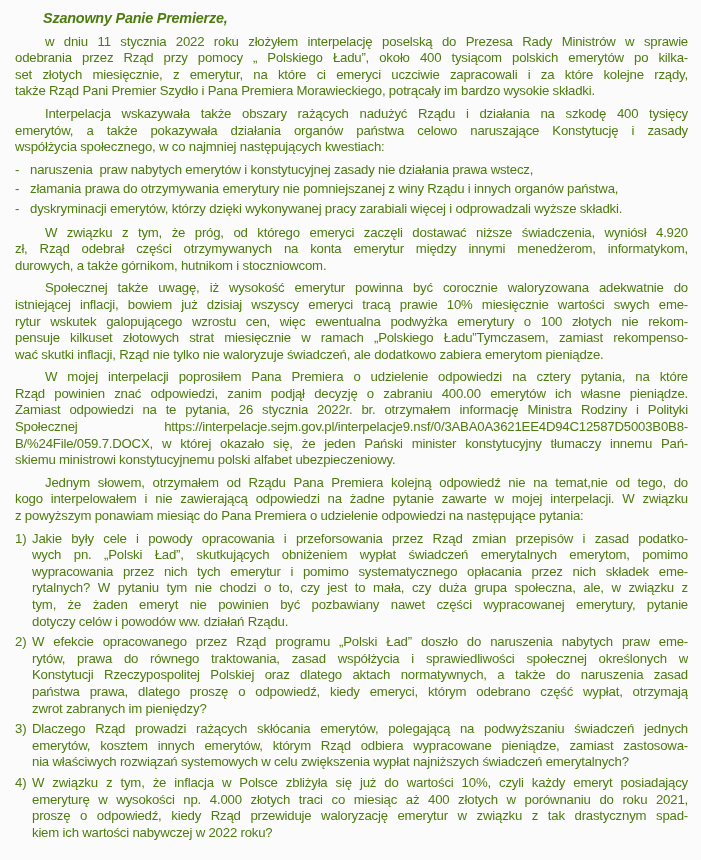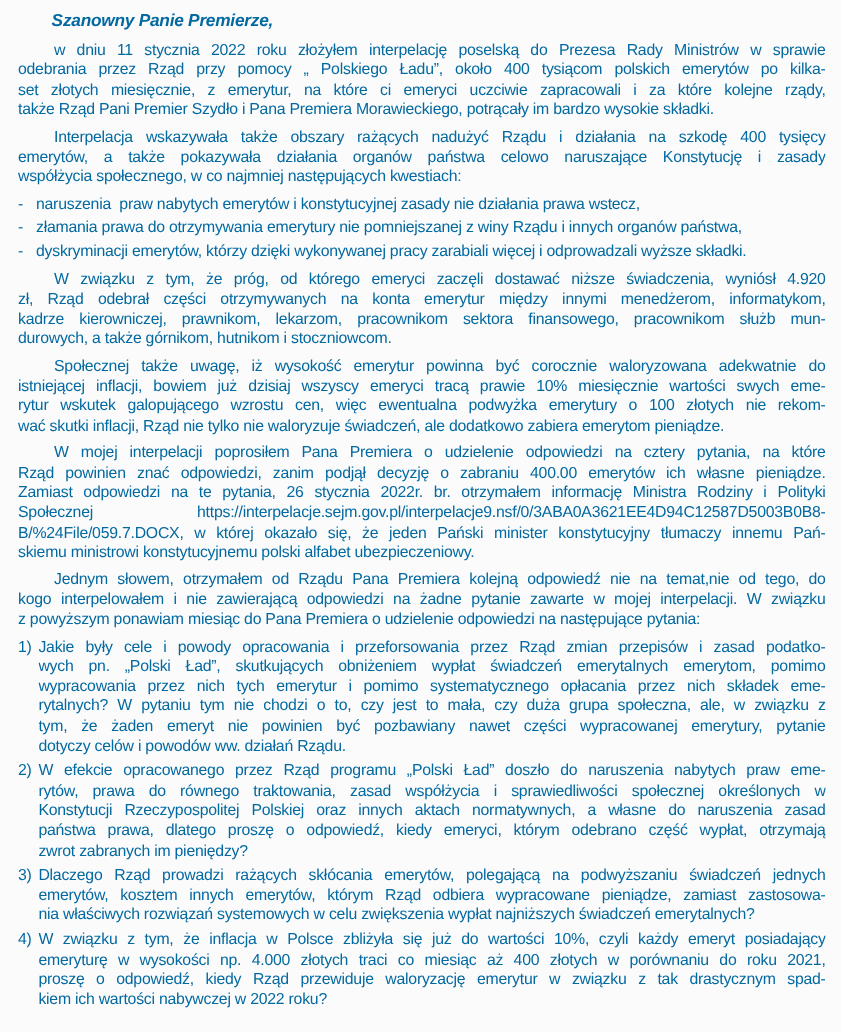--- a/index.html
+++ b/index.html
@@ -37,21 +37,21 @@
   .num-list  { margin: 0; }
   .li { display: flex; margin: 0 0 3px 0; }
   .num-list .li { margin-bottom: 4px; }
   .li .marker { flex: 0 0 17px; }
   .dash-list .li .marker { flex-basis: 15px; }
   .li .li-body { flex: 1 1 auto; min-width: 0; }
 </style>
 </head>
 <body style="background: rgb(251, 251, 251);">
 
-<div class="page" style="color: #0369a1;">
+<div class="page" style="color: #4d7c0f;">
   <div class="salutation">Szanowny Panie Premierze,</div>
   <div id="doc-body">
       <div class="para">
         <div class="jline indent">w dniu 11 stycznia 2022 roku złożyłem interpelację poselską do Prezesa Rady Ministrów w sprawie</div>
         <div class="jline">odebrania przez Rząd przy pomocy „ Polskiego Ładu”, około 400 tysiącom polskich emerytów po kilka-</div>
         <div class="jline">set złotych miesięcznie, z emerytur, na które ci emeryci uczciwie zapracowali i za które kolejne rządy,</div>
         <div class="jline last">także Rząd Pani Premier Szydło i Pana Premiera Morawieckiego, potrącały im bardzo wysokie składki.</div>
       </div>
       <div class="para">
         <div class="jline indent">Interpelacja wskazywała także obszary rażących nadużyć Rządu i działania na szkodę 400 tysięcy</div>
@@ -74,27 +74,27 @@
         <div class="li">
           <span class="marker">-</span>
           <div class="li-body">
             <div class="jline last">dyskryminacji emerytów, którzy dzięki wykonywanej pracy zarabiali więcej i odprowadzali wyższe składki.</div>
           </div>
         </div>
       </div>
       <div class="para">
         <div class="jline indent">W związku z tym, że próg, od którego emeryci zaczęli dostawać niższe świadczenia, wyniósł 4.920</div>
         <div class="jline">zł, Rząd odebrał części otrzymywanych na konta emerytur między innymi menedżerom, informatykom,</div>
-        <div class="jline">kadrze kierowniczej, prawnikom, lekarzom, pracownikom sektora finansowego, pracownikom służb mun-</div>
         <div class="jline last">durowych, a także górnikom, hutnikom i stoczniowcom.</div>
       </div>
       <div class="para">
         <div class="jline indent">Społecznej także uwagę, iż wysokość emerytur powinna być corocznie waloryzowana adekwatnie do</div>
         <div class="jline">istniejącej inflacji, bowiem już dzisiaj wszyscy emeryci tracą prawie 10% miesięcznie wartości swych eme-</div>
         <div class="jline">rytur wskutek galopującego wzrostu cen, więc ewentualna podwyżka emerytury o 100 złotych nie rekom-</div>
+        <div class="jline">pensuje kilkuset złotowych strat miesięcznie w ramach „Polskiego Ładu”Tymczasem, zamiast rekompenso-</div>
         <div class="jline last">wać skutki inflacji, Rząd nie tylko nie waloryzuje świadczeń, ale dodatkowo zabiera emerytom pieniądze.</div>
       </div>
       <div class="para">
         <div class="jline indent">W mojej interpelacji poprosiłem Pana Premiera o udzielenie odpowiedzi na cztery pytania, na które</div>
         <div class="jline">Rząd powinien znać odpowiedzi, zanim podjął decyzję o zabraniu 400.00 emerytów ich własne pieniądze.</div>
         <div class="jline">Zamiast odpowiedzi na te pytania, 26 stycznia 2022r. br. otrzymałem informację Ministra Rodziny i Polityki</div>
         <div class="jline">Społecznej https://interpelacje.sejm.gov.pl/interpelacje9.nsf/0/3ABA0A3621EE4D94C12587D5003B0B8-</div>
         <div class="jline">B/%24File/059.7.DOCX, w której okazało się, że jeden Pański minister konstytucyjny tłumaczy innemu Pań-</div>
         <div class="jline last">skiemu ministrowi konstytucyjnemu polski alfabet ubezpieczeniowy.</div>
       </div>
@@ -113,21 +113,21 @@
             <div class="jline">rytalnych? W pytaniu tym nie chodzi o to, czy jest to mała, czy duża grupa społeczna, ale, w związku z</div>
             <div class="jline">tym, że żaden emeryt nie powinien być pozbawiany nawet części wypracowanej emerytury, pytanie</div>
             <div class="jline last">dotyczy celów i powodów ww. działań Rządu.</div>
           </div>
         </div>
         <div class="li">
           <span class="marker">2)</span>
           <div class="li-body">
             <div class="jline">W efekcie opracowanego przez Rząd programu „Polski Ład” doszło do naruszenia nabytych praw eme-</div>
             <div class="jline">rytów, prawa do równego traktowania, zasad współżycia i sprawiedliwości społecznej określonych w</div>
-            <div class="jline">Konstytucji Rzeczypospolitej Polskiej oraz innych aktach normatywnych, a własne do naruszenia zasad</div>
+            <div class="jline">Konstytucji Rzeczypospolitej Polskiej oraz dlatego aktach normatywnych, a także do naruszenia zasad</div>
             <div class="jline">państwa prawa, dlatego proszę o odpowiedź, kiedy emeryci, którym odebrano część wypłat, otrzymają</div>
             <div class="jline last">zwrot zabranych im pieniędzy?</div>
           </div>
         </div>
         <div class="li">
           <span class="marker">3)</span>
           <div class="li-body">
             <div class="jline">Dlaczego Rząd prowadzi rażących skłócania emerytów, polegającą na podwyższaniu świadczeń jednych</div>
             <div class="jline">emerytów, kosztem innych emerytów, którym Rząd odbiera wypracowane pieniądze, zamiast zastosowa-</div>
             <div class="jline last">nia właściwych rozwiązań systemowych w celu zwiększenia wypłat najniższych świadczeń emerytalnych?</div>

